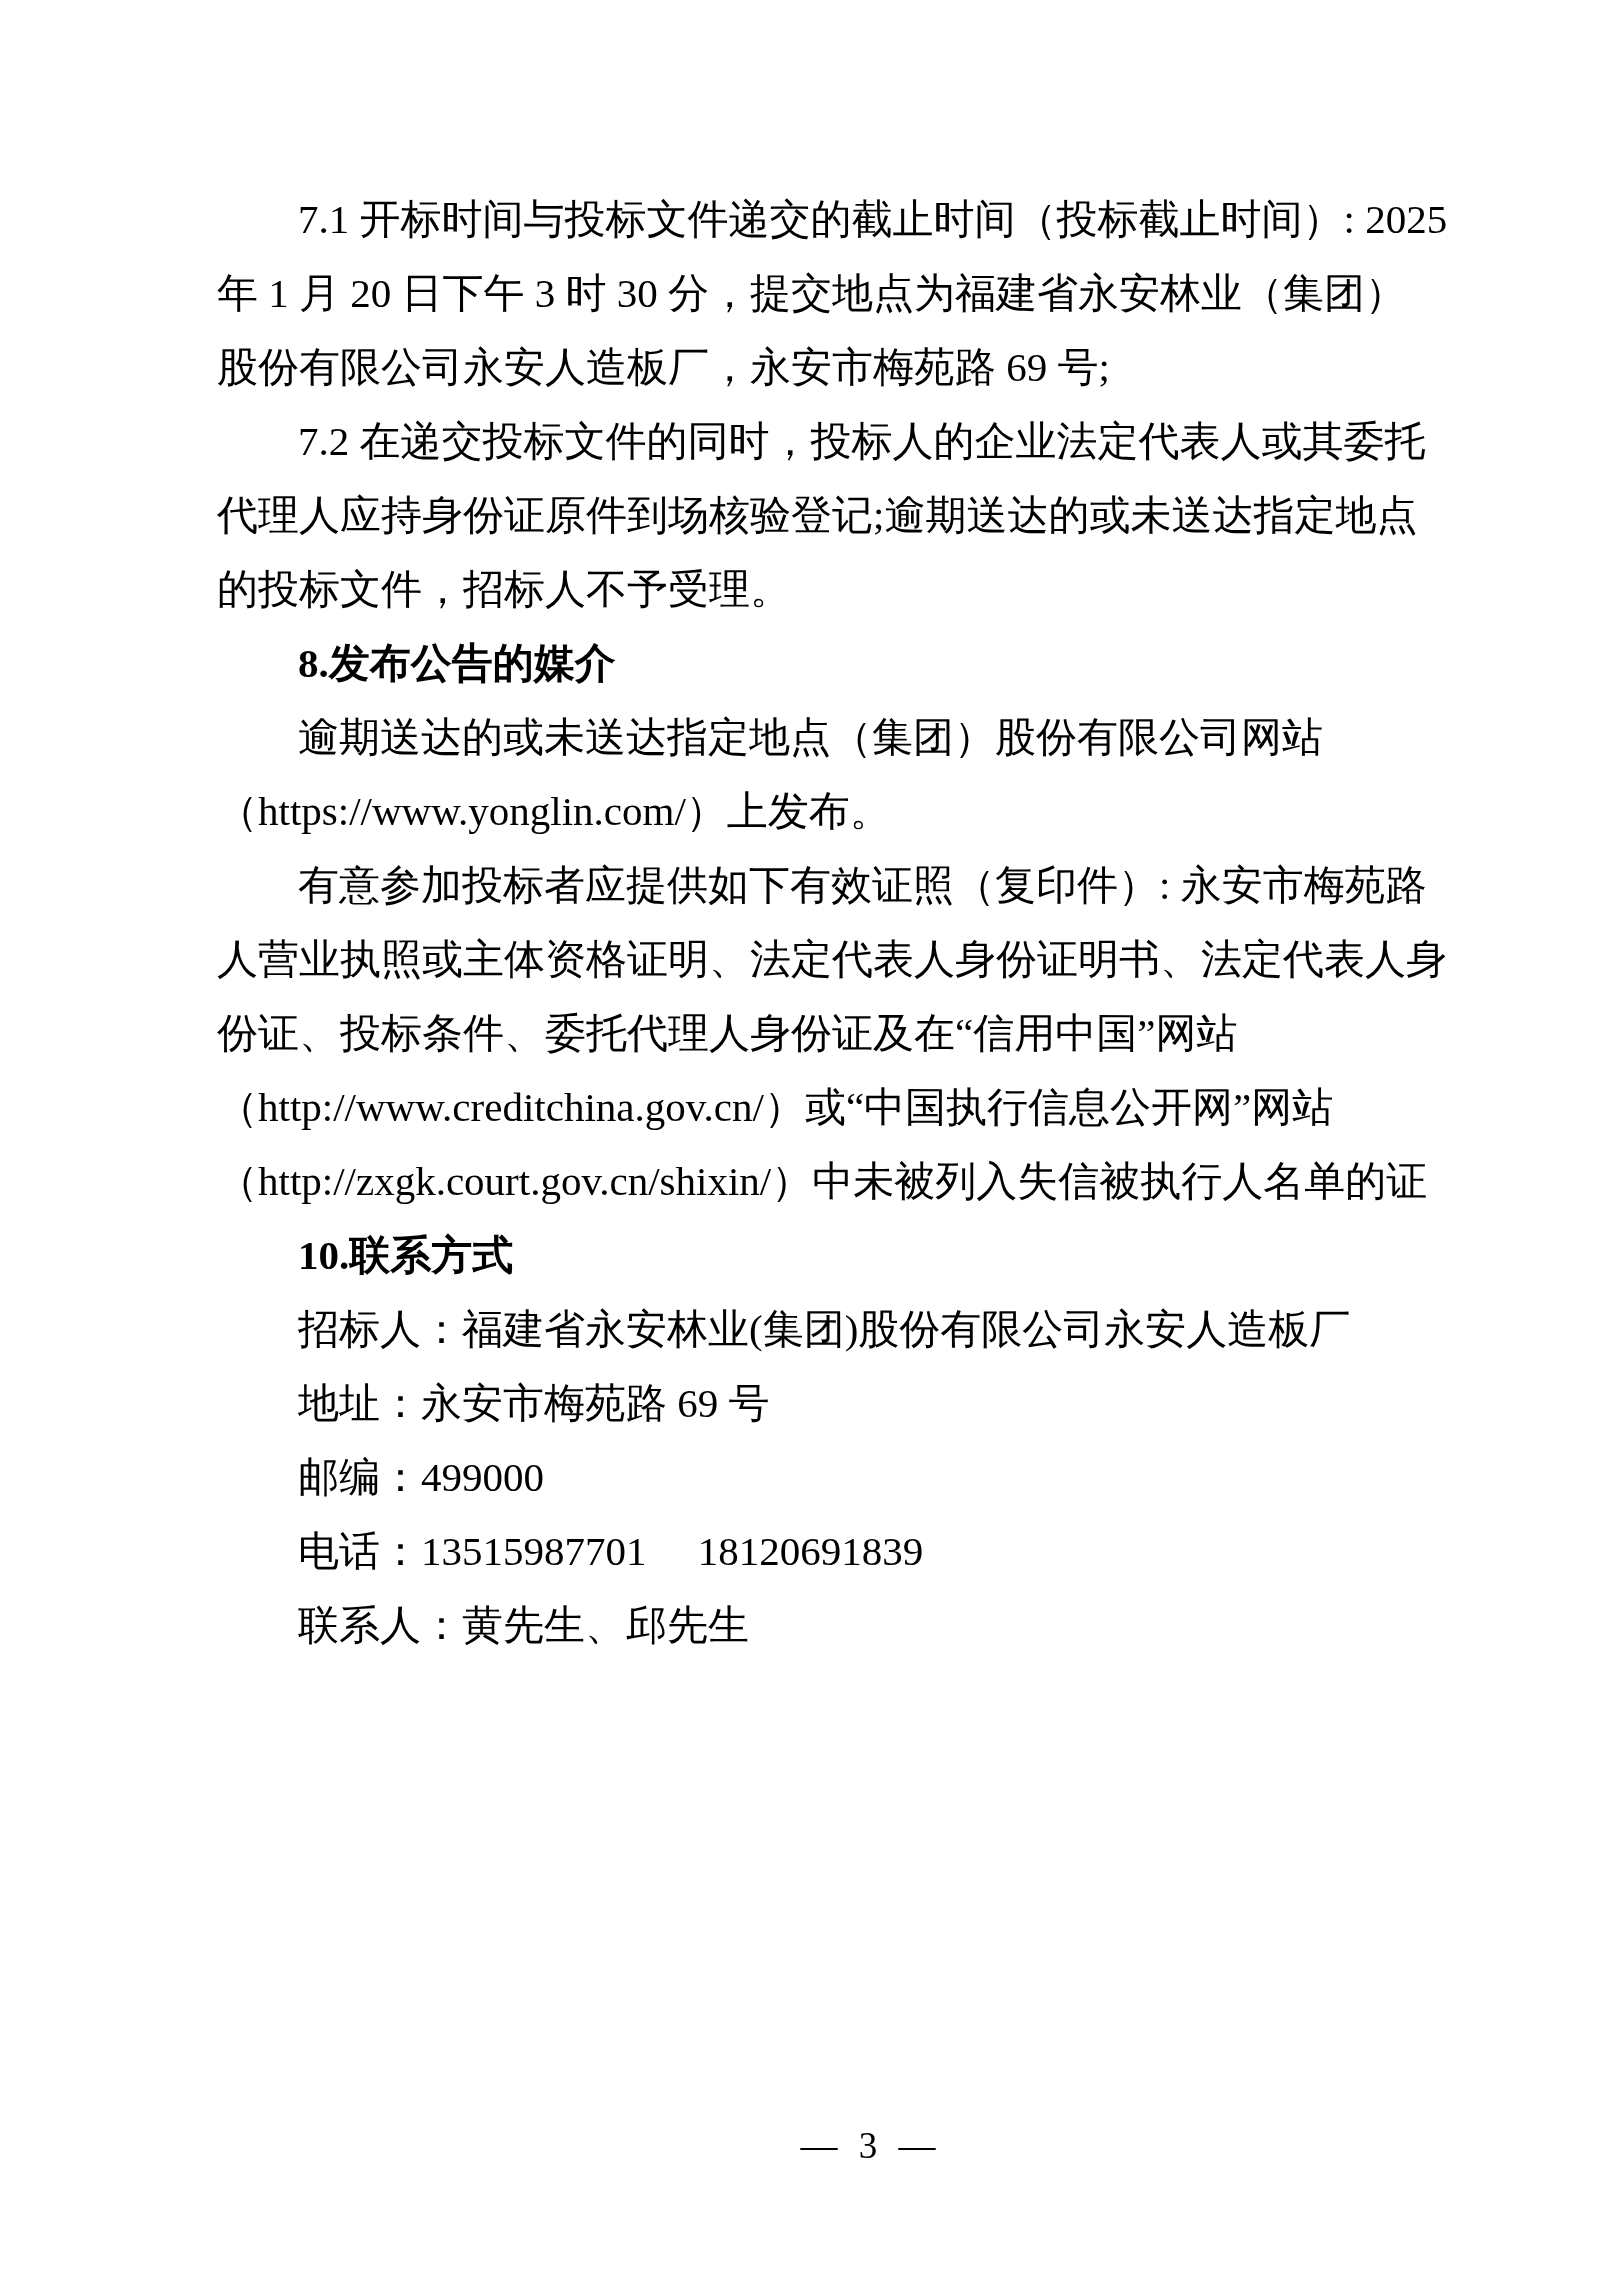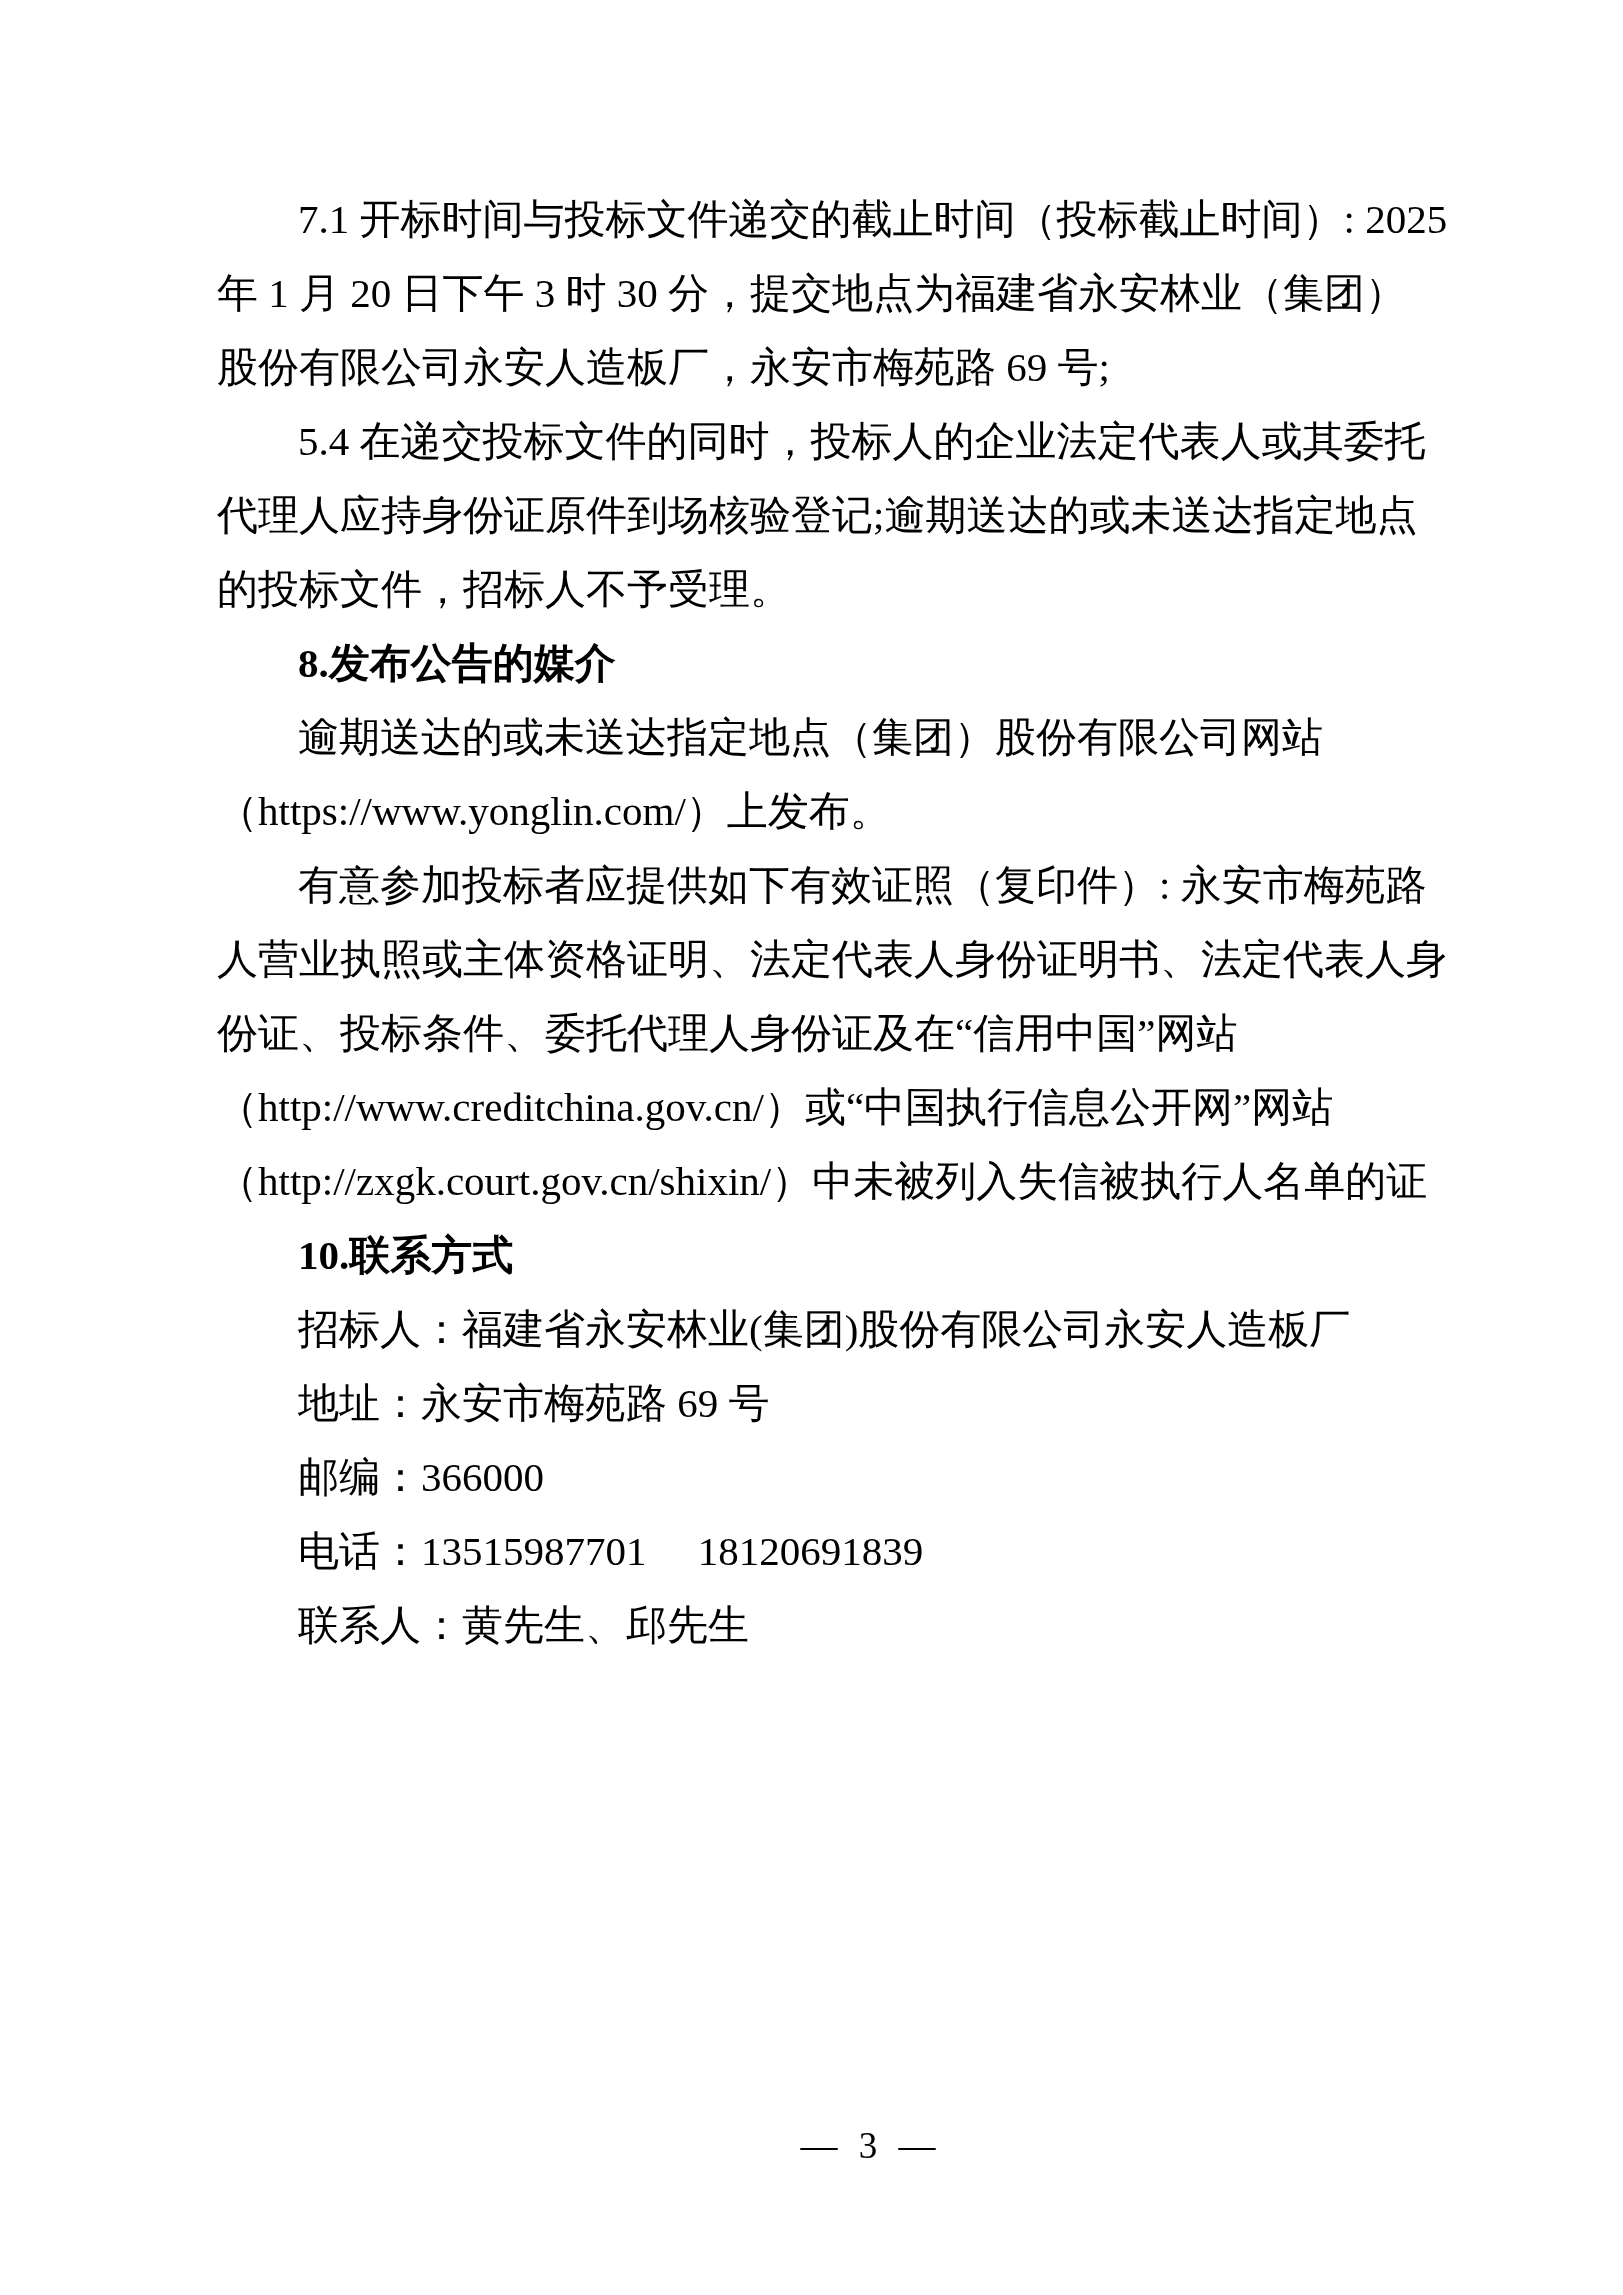--- a/index.html
+++ b/index.html
@@ -41,35 +41,35 @@
   }
 </style>
 </head>
 <body>
 
 <div class="page">
   <div class="doc-body">
       <div class="line indent">7.1 开标时间与投标文件递交的截止时间（投标截止时间）: 2025</div>
       <div class="line">年 1 月 20 日下午 3 时 30 分，提交地点为福建省永安林业（集团）</div>
       <div class="line">股份有限公司永安人造板厂，永安市梅苑路 69 号;</div>
-      <div class="line indent">5.4 在递交投标文件的同时，投标人的企业法定代表人或其委托</div>
+      <div class="line indent">7.2 在递交投标文件的同时，投标人的企业法定代表人或其委托</div>
       <div class="line">代理人应持身份证原件到场核验登记;逾期送达的或未送达指定地点</div>
       <div class="line">的投标文件，招标人不予受理。</div>
       <div class="line indent bold">8.发布公告的媒介</div>
       <div class="line indent">逾期送达的或未送达指定地点（集团）股份有限公司网站</div>
       <div class="line">（https://www.yonglin.com/）上发布。</div>
       <div class="line indent">有意参加投标者应提供如下有效证照（复印件）: 永安市梅苑路</div>
       <div class="line">人营业执照或主体资格证明、法定代表人身份证明书、法定代表人身</div>
       <div class="line">份证、投标条件、委托代理人身份证及在“信用中国”网站</div>
       <div class="line">（http://www.creditchina.gov.cn/）或“中国执行信息公开网”网站</div>
       <div class="line">（http://zxgk.court.gov.cn/shixin/）中未被列入失信被执行人名单的证</div>
       <div class="line indent bold">10.联系方式</div>
       <div class="line indent">招标人：福建省永安林业(集团)股份有限公司永安人造板厂</div>
       <div class="line indent">地址：永安市梅苑路 69 号</div>
-      <div class="line indent">邮编：366000</div>
+      <div class="line indent">邮编：499000</div>
       <div class="line indent">电话：13515987701　 18120691839</div>
       <div class="line indent">联系人：黄先生、邱先生</div>
     </div>
   <div class="footer">
     <span>— 3 —</span>
   </div>
 </div>
 
 
 </body></html>

